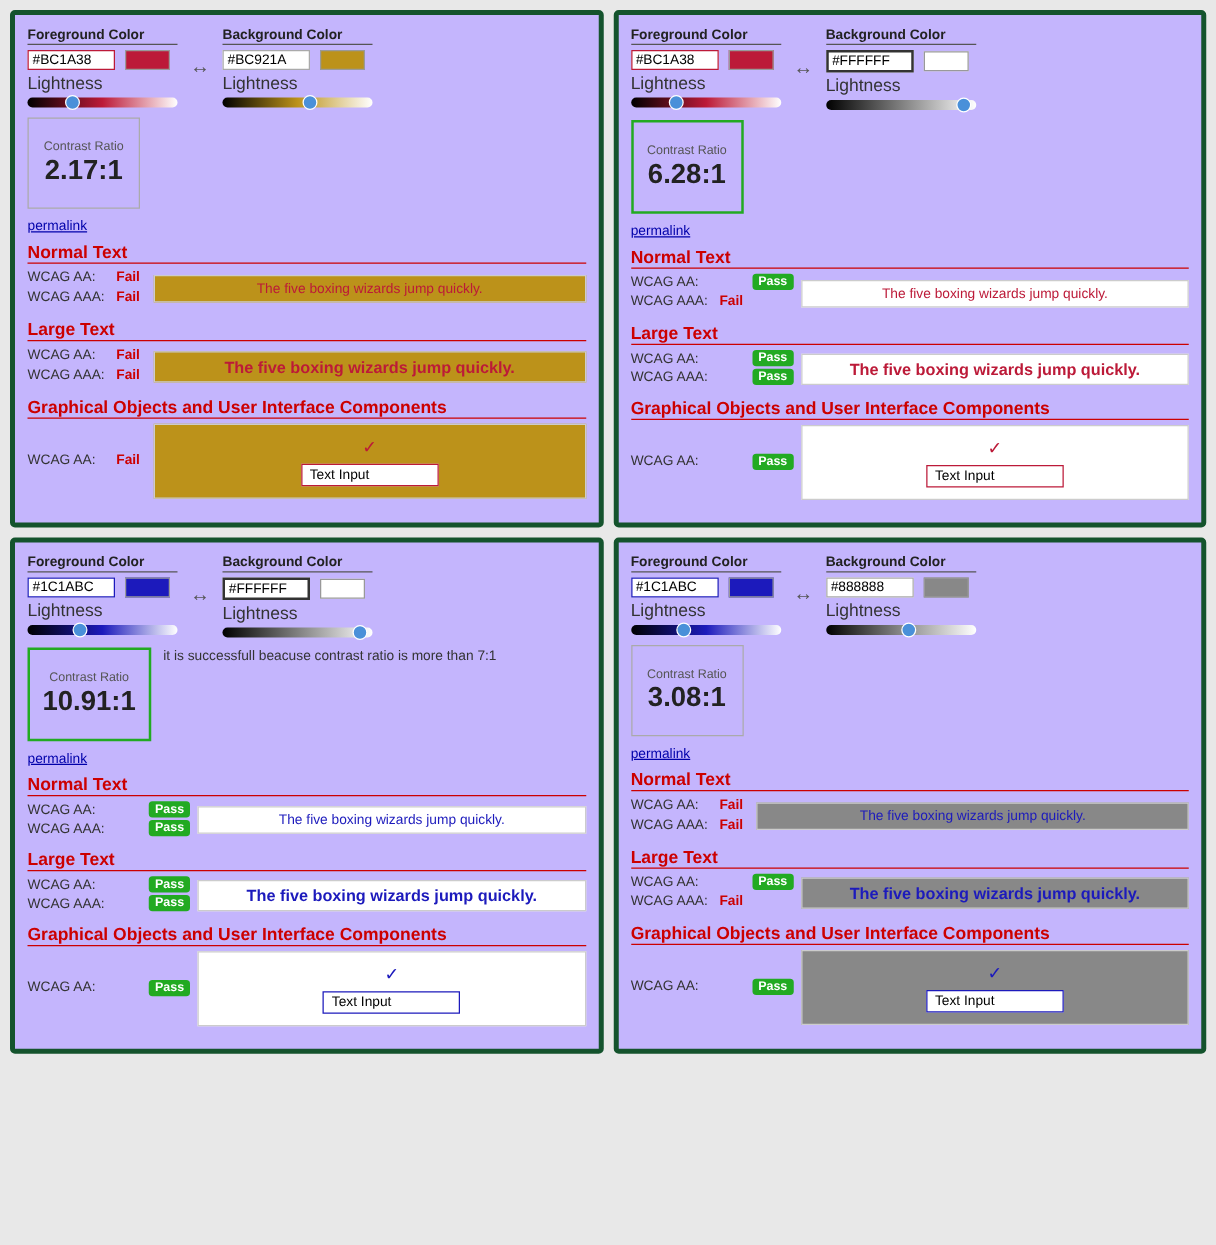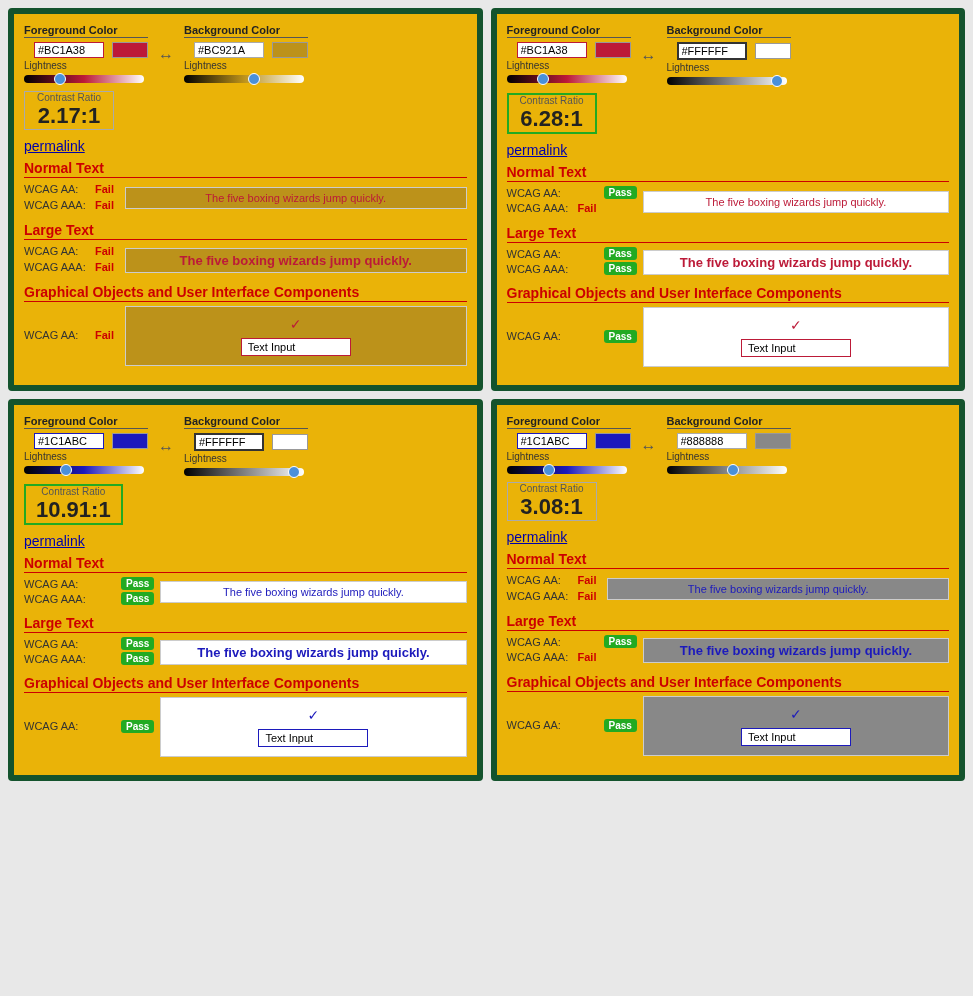--- a/index.html
+++ b/index.html
@@ -10,22 +10,22 @@
       padding: 8px;
       width: 973px;
       min-height: 996px;
     }
     .grid {
       display: grid;
       grid-template-columns: 1fr 1fr;
       gap: 8px;
     }
     .panel {
-      background: #eab308;
-      border: 6px solid #14532d;
+      background: #c4b5fd;
+      border: 4px solid #14532d;
       border-radius: 4px;
       padding: 10px;
     }
     .color-row {
       display: flex;
       align-items: flex-start;
       gap: 8px;
       margin-bottom: 8px;
     }
     .color-box-group {
@@ -38,36 +38,35 @@
       font-weight: bold;
       color: #222;
       border-bottom: 1px solid #555;
       padding-bottom: 1px;
       margin-bottom: 2px;
     }
     .color-swatch-row {
       display: flex;
       align-items: center;
       gap: 8px;
-      margin-left: 10px;
     }
     .color-hex-input {
       border: 1px solid #aaa;
       padding: 1px 3px;
       font-size: 11px;
       width: 70px;
     }
     .color-swatch {
       width: 36px;
       height: 16px;
       display: inline-block;
       border: 1px solid #999;
     }
     .lightness-label {
-      font-size: 10px;
+      font-size: 14px;
       color: #333;
     }
     .lightness-track {
       width: 120px;
       height: 8px;
       border-radius: 4px;
       position: relative;
       margin-top: 2px;
     }
     .lightness-thumb {
@@ -86,21 +85,21 @@
       margin: 0 2px;
     }
     .contrast-section {
       display: flex;
       align-items: flex-start;
       gap: 10px;
       margin-bottom: 8px;
     }
     .contrast-box {
       border: 1px solid #aaa;
-      padding: 0 10px;
+      padding: 17px 10px;
       text-align: center;
       min-width: 90px;
     }
     .contrast-box.green-border {
       border: 2px solid #22aa22;
     }
     .contrast-label {
       font-size: 10px;
       color: #555;
     }
@@ -112,21 +111,21 @@
     }
     .contrast-desc {
       font-size: 11px;
       color: #333;
       flex: 1;
       line-height: 1.4;
     }
     .permalink {
       color: #00a;
       text-decoration: underline;
-      font-size: 14px;
+      font-size: 11px;
       cursor: pointer;
       display: block;
       margin-bottom: 6px;
     }
     .section-title {
       color: #cc0000;
       font-size: 14px;
       font-weight: bold;
       border-bottom: 1px solid #cc0000;
       margin-bottom: 4px;
@@ -379,20 +378,21 @@
           <div class="lightness-track" style="background: linear-gradient(to right, rgb(0, 0, 0), rgb(255, 255, 255));">
             <div class="lightness-thumb" style="left: calc(92% - 6px);"></div>
           </div>
         </div>
       </div>
       <div class="contrast-section">
         <div class="contrast-box green-border">
           <div class="contrast-label">Contrast Ratio</div>
           <div class="contrast-value">10.91:1</div>
         </div>
+        <div class="contrast-desc">it is successfull beacuse contrast ratio is more than 7:1</div>
       </div>
       <a class="permalink" href="#">permalink</a>
       <div class="section-title">Normal Text</div>
       <div class="wcag-block">
         <div style="display: flex; gap: 6px; align-items: center;">
           <div>
             <div class="wcag-row">
               <span class="wcag-label">WCAG AA:</span>
               <span class="badge badge-pass">Pass</span>
             </div>

